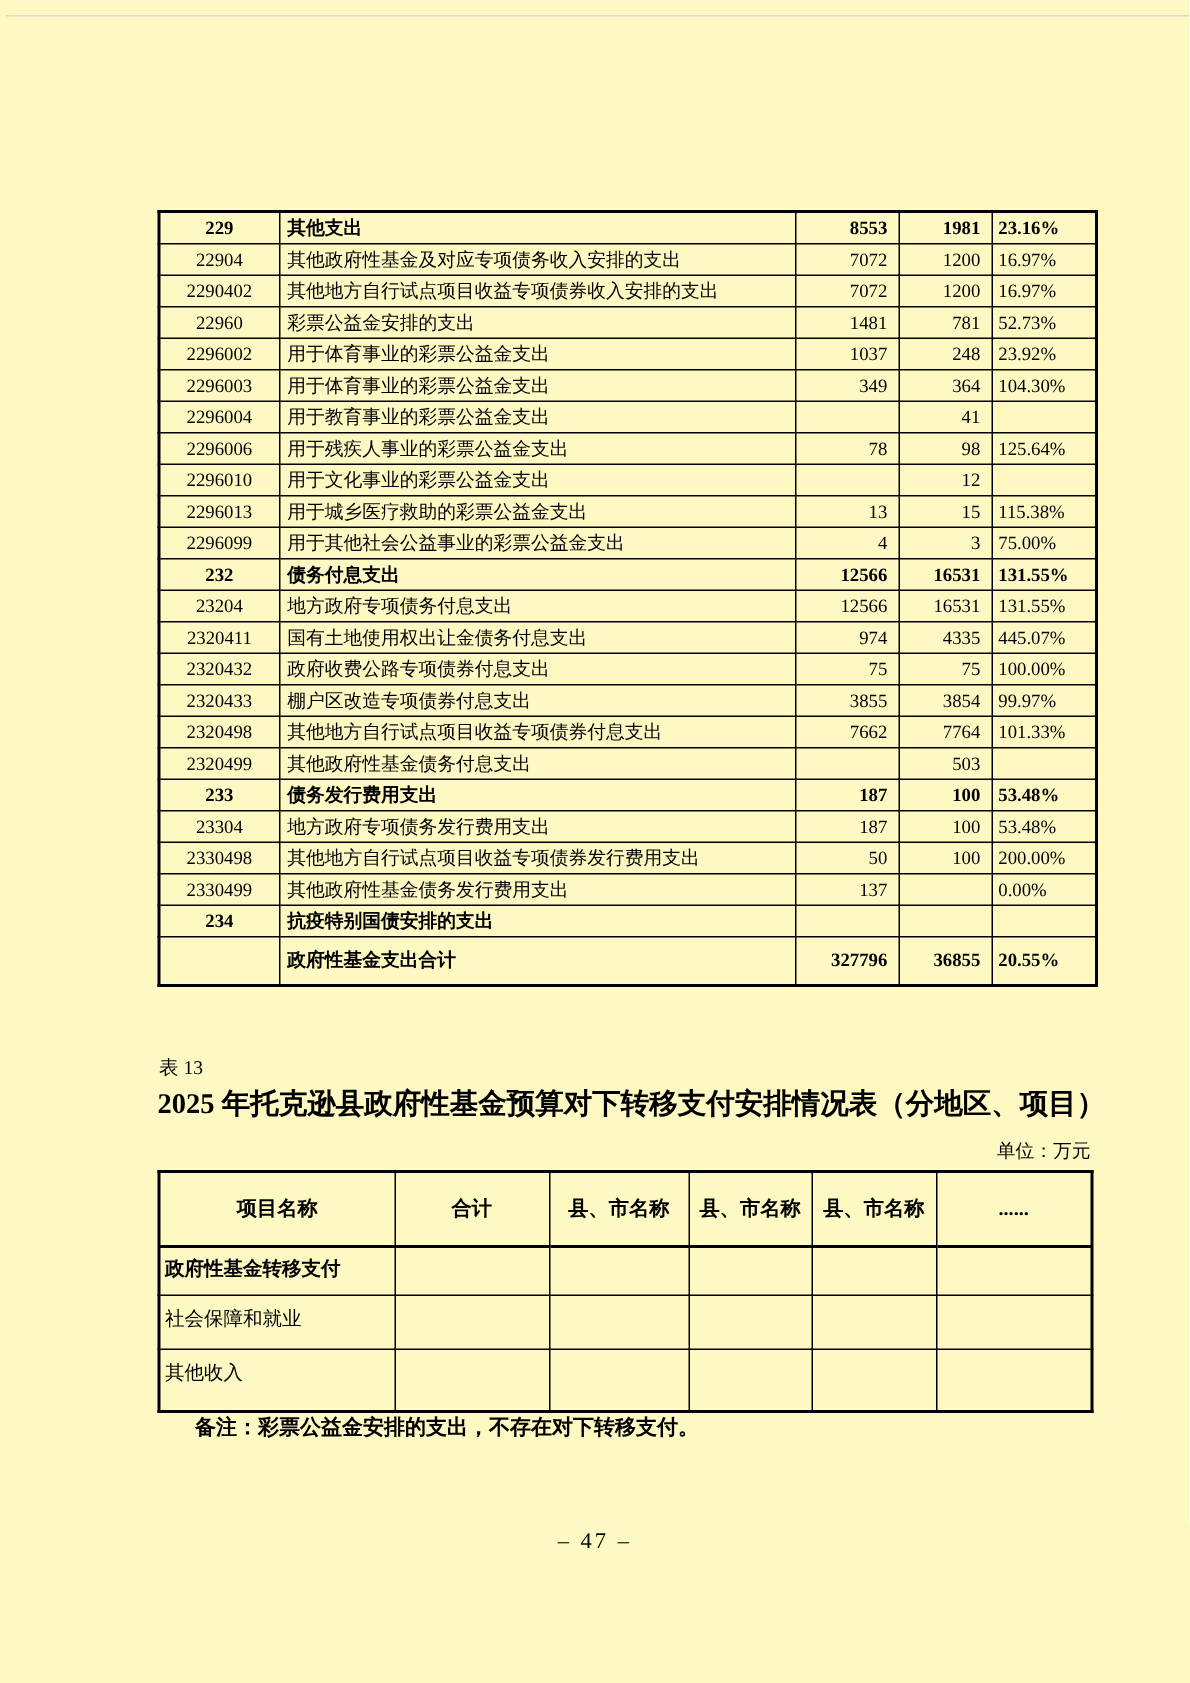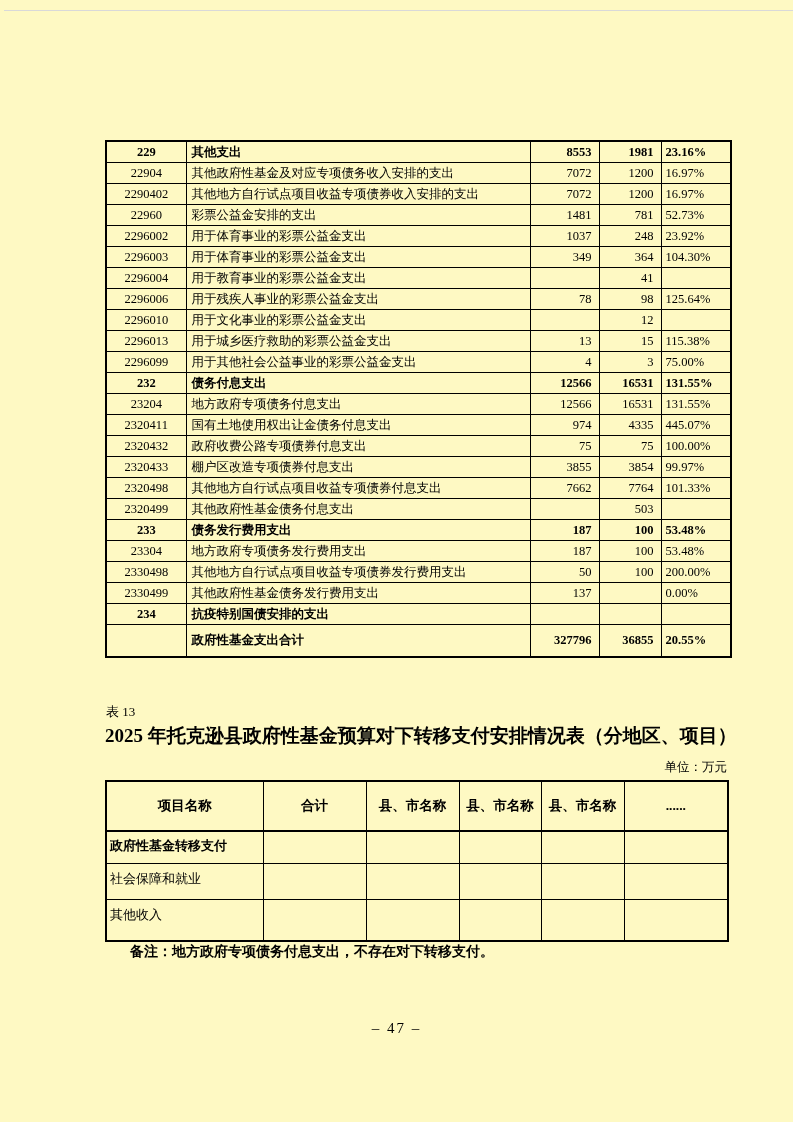--- a/index.html
+++ b/index.html
@@ -287,15 +287,15 @@
           <td>其他收入</td>
           <td></td>
           <td></td>
           <td></td>
           <td></td>
           <td></td>
         </tr>
       </tbody>
   </table>
 
-  <div class="note">备注：地方政府专项债务付息支出，不存在对下转移支付。</div>
+  <div class="note">备注：彩票公益金安排的支出，不存在对下转移支付。</div>
   <div class="page-number">– 47 –</div>
 </div>
 
 </body></html>

